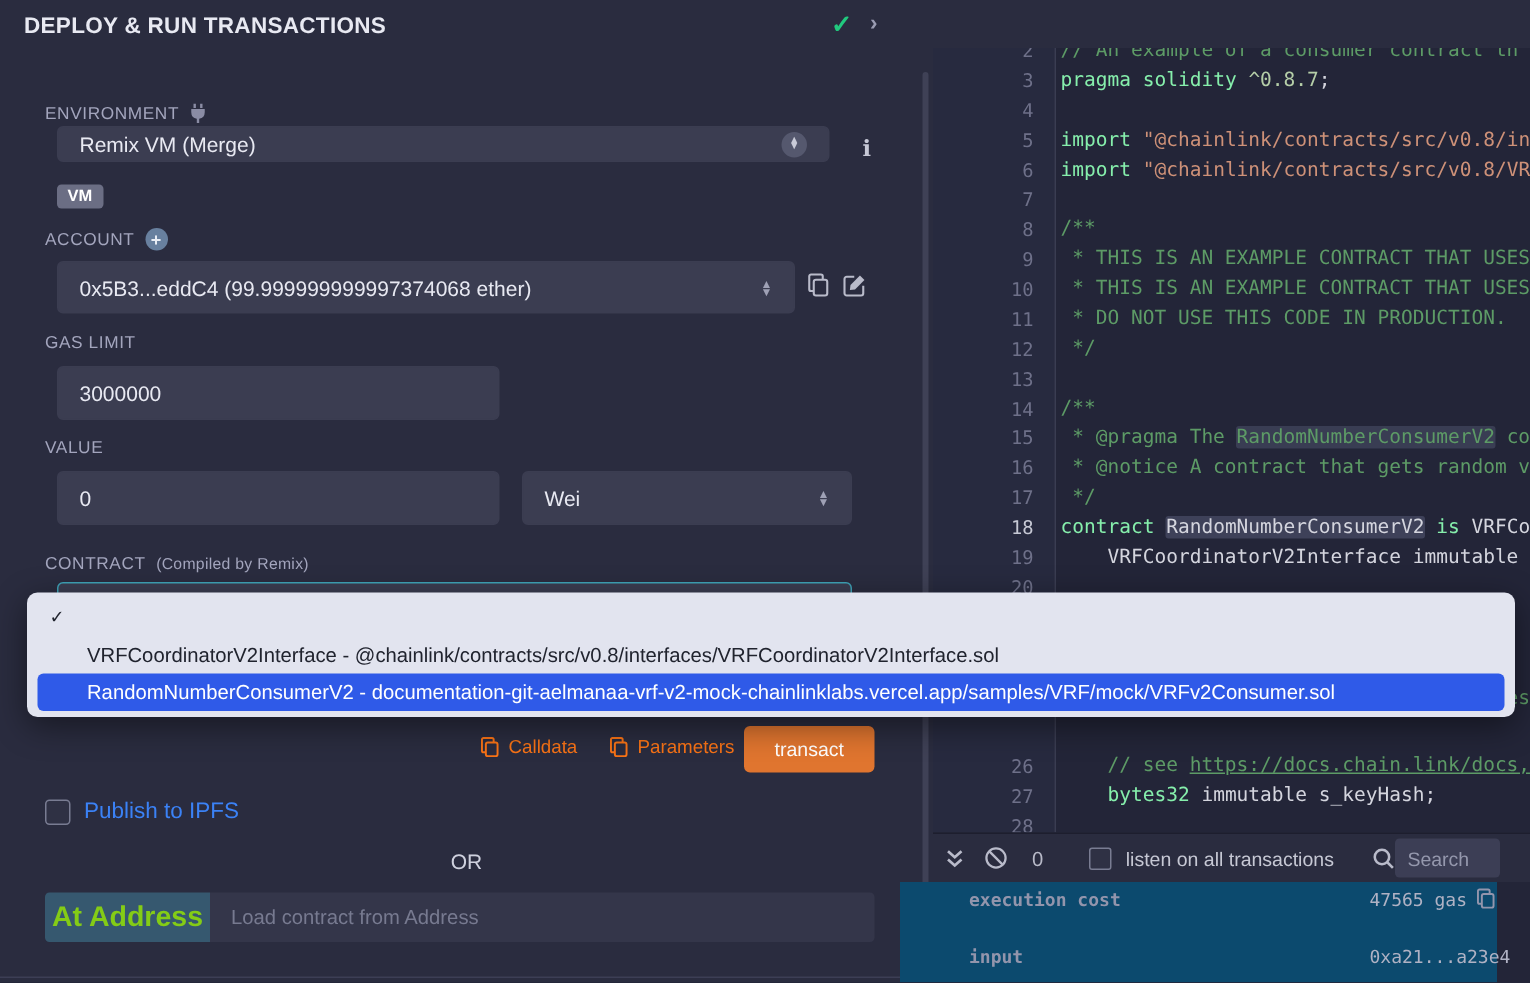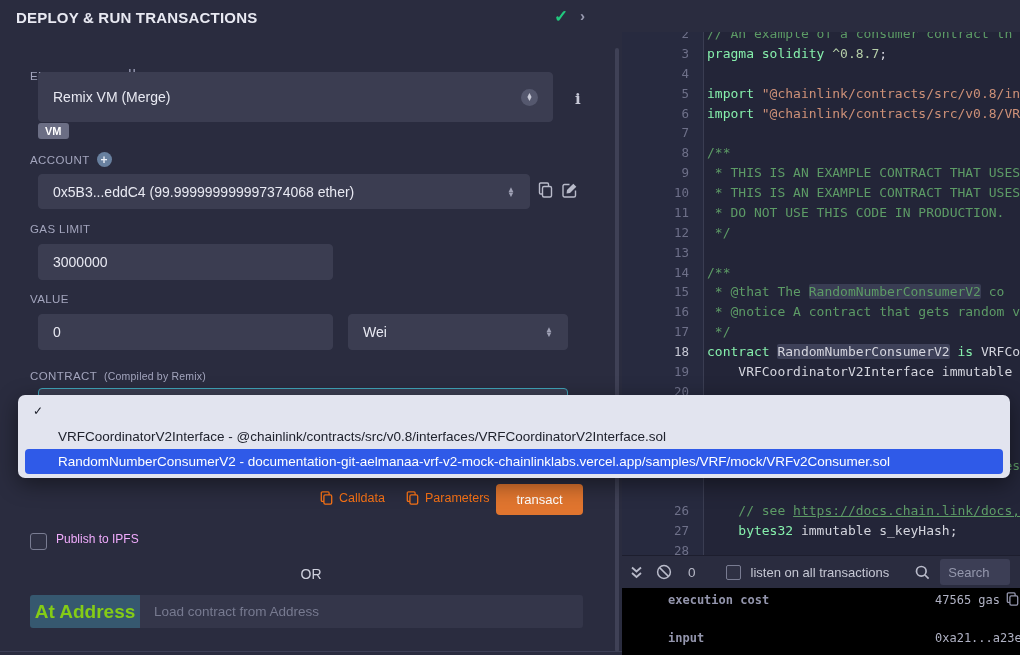--- a/index.html
+++ b/index.html
@@ -20,21 +20,21 @@
   .carets { margin-left:auto; display:flex; flex-direction:column; line-height:5px; color:#9fa1b5; font-size:8px; }
   .circle-carets { margin-left:auto; width:17px; height:17px; border-radius:50%; background:#55586e; display:flex; flex-direction:column; align-items:center; justify-content:center; line-height:4.5px; color:#c9cbd8; font-size:7px; }
   .badge-vm { left:38px; top:123px; background:#6b6e84; color:#fff; font-size:11px; font-weight:700; padding:2px 7px; border-radius:3px; }
   .icon-btn { color:#b9bbca; cursor:pointer; }
   .plus-circle { width:15px; height:15px; border-radius:50%; background:#68809f; color:#e9edf5; font-size:12px; font-weight:700; display:flex; align-items:center; justify-content:center; line-height:1; cursor:pointer; }
   .info-i { left:575px; top:90px; font-family:"DejaVu Serif", serif; font-weight:700; font-size:15px; color:#c6c8d6; cursor:pointer; }
   .contract-sel { border:1px solid #3fa3b8; }
   .transact-btn { left:496px; top:484px; width:87px; height:31px; background:#e0752f; border:none; border-radius:4px; color:#fff; font-size:13px; font-weight:400; cursor:pointer; font-family:"Liberation Sans",sans-serif; }
   .mini-action { display:flex; align-items:center; gap:6px; color:#f97316; font-size:12.5px; cursor:pointer; }
   .chk { width:17px; height:17px; background:#2f3144; border:1.5px solid #797c92; border-radius:3px; cursor:pointer; }
-  .ipfs-label { font-size:12px; color:#f0abfc; }
+  .ipfs-label { font-size:15px; color:#3b82f6; }
   .or-txt { left:0; top:566px; width:622px; text-align:center; color:#cfd1de; font-size:14px; }
   .ataddr-btn { left:30px; top:595px; width:110px; height:33px; background:#36586f; border:none; border-radius:3px 0 0 3px; color:#84cc16; font-size:19px; font-weight:700; cursor:pointer; font-family:"Liberation Sans",sans-serif; }
   .ataddr-inp { left:140px; top:595px; width:443px; height:33px; background:#34364a; border:none; border-radius:0 3px 3px 0; color:#e8e9f2; font-size:13.5px; padding:0 14px; font-family:"Liberation Sans",sans-serif; }
   .ataddr-inp::placeholder { color:#777a90; }
   .panel-divider { left:0; top:651px; width:622px; height:1px; background:#3c3e55; }
   .panel-scrollbar { left:615px; top:48px; width:4px; height:604px; background:#3f4156; border-radius:2px; cursor:grab; }
 
   
   #contract-dropdown { left:18px; top:395px; width:992px; height:83px; background:#e2e4ef; border-radius:7px; box-shadow:0 6px 22px rgba(0,0,0,.45); z-index:50; padding:4px 0; font-size:13.5px; color:#20232e; }
   .dd-opt { position:relative; height:25px; line-height:25px; padding:0 12px 0 40px; white-space:nowrap; overflow:hidden; cursor:pointer; }
@@ -57,21 +57,21 @@
   .tk-u { color:#5d9b66; text-decoration:underline; }
   .tk-hl { color:#d4d5de; background:rgba(99,105,135,.42); border-radius:2px; }
   .tk-chl { color:#5d9b66; background:rgba(99,105,135,.35); border-radius:2px; }
 
   
   #terminal-bar { left:622px; top:555px; width:398px; height:33px; background:#2a2c3f; border-top:1px solid #1d1e2e; display:flex; align-items:center; }
   #terminal-bar .t0 { color:#b8bac8; font-size:13.5px; }
   .term-chk { width:15px; height:15px; background:#2f3144; border:1.5px solid #797c92; border-radius:2px; cursor:pointer; }
   .search-box { background:#3c3e55; border-radius:3px; height:26px; width:70px; border:none; color:#c6c8d4; font-size:13px; padding:0 8px; font-family:"Liberation Sans",sans-serif; }
   .search-box::placeholder { color:#9598ad; }
-  #terminal-body { left:622px; top:588px; width:398px; height:67px; background:#000000; font-family:"DejaVu Sans Mono", monospace; font-size:12px; }
+  #terminal-body { left:600px; top:588px; width:398px; height:67px; background:#0c4a6e; font-family:"DejaVu Sans Mono", monospace; font-size:12px; }
   .trow-label { position:absolute; left:46px; font-weight:700; color:#9395ac; }
   .trow-value { position:absolute; left:313px; color:#b0b2c4; white-space:nowrap; }
   .trow-copy { position:absolute; left:384px; color:#9395ac; }
 
   svg { display:block; }
 </style>
 </head>
 <body>
 
 <div id="root">
@@ -83,21 +83,21 @@
     <div class="abs hdr-chevron">›</div>
 
     <div class="abs fld-label" style="left:30px; top:69px;">
       <span>ENVIRONMENT</span>
       <span style="color:#8a8ca4;">
         <svg width="12" height="13" viewBox="0 0 12 13" fill="currentColor">
             <path d="M3 0h1.6v3H3zM7.4 0H9v3H7.4zM1.5 3.6h9v2.2a4.5 4.5 0 0 1-3.7 4.4V13H5.2v-2.8A4.5 4.5 0 0 1 1.5 5.8z"></path>
           </svg>
       </span>
     </div>
-    <div class="abs sel" style="left:38px; top:72px; width:515px; height:50px;">
+    <div class="abs sel" style="left:38px; top:84px; width:515px; height:24px;">
       <span>Remix VM (Merge)</span>
       <span class="circle-carets">
           <span>▲</span>
           <span>▼</span>
         </span>
     </div>
     <div class="abs info-i">i</div>
     <div class="abs badge-vm">VM</div>
 
     <div class="abs fld-label" style="left:30px; top:152px;">
@@ -201,21 +201,21 @@
         <div class="code-row" style="top: 51.74px;"><span class="ln">5</span><span class="src"><span class="tk-k">import</span><span class="tk-p"> </span><span class="tk-s">"@chainlink/contracts/src/v0.8/in</span></span></div>
         <div class="code-row" style="top: 71.61px;"><span class="ln">6</span><span class="src"><span class="tk-k">import</span><span class="tk-p"> </span><span class="tk-s">"@chainlink/contracts/src/v0.8/VR</span></span></div>
         <div class="code-row" style="top: 91.48px;"><span class="ln">7</span><span class="src"></span></div>
         <div class="code-row" style="top: 111.35px;"><span class="ln">8</span><span class="src"><span class="tk-c">/**</span></span></div>
         <div class="code-row" style="top: 131.22px;"><span class="ln">9</span><span class="src"><span class="tk-c"> * THIS IS AN EXAMPLE CONTRACT THAT USES</span></span></div>
         <div class="code-row" style="top: 151.09px;"><span class="ln">10</span><span class="src"><span class="tk-c"> * THIS IS AN EXAMPLE CONTRACT THAT USES</span></span></div>
         <div class="code-row" style="top: 170.96px;"><span class="ln">11</span><span class="src"><span class="tk-c"> * DO NOT USE THIS CODE IN PRODUCTION.</span></span></div>
         <div class="code-row" style="top: 190.83px;"><span class="ln">12</span><span class="src"><span class="tk-c"> */</span></span></div>
         <div class="code-row" style="top: 210.7px;"><span class="ln">13</span><span class="src"></span></div>
         <div class="code-row" style="top: 230.57px;"><span class="ln">14</span><span class="src"><span class="tk-c">/**</span></span></div>
-        <div class="code-row" style="top: 250.44px;"><span class="ln">15</span><span class="src"><span class="tk-c"> * @that The </span><span class="tk-chl">RandomNumberConsumerV2</span><span class="tk-c"> co</span></span></div>
+        <div class="code-row" style="top: 250.44px;"><span class="ln">15</span><span class="src"><span class="tk-c"> * @pragma The </span><span class="tk-chl">RandomNumberConsumerV2</span><span class="tk-c"> co</span></span></div>
         <div class="code-row" style="top: 270.31px;"><span class="ln">16</span><span class="src"><span class="tk-c"> * @notice A contract that gets random v</span></span></div>
         <div class="code-row" style="top: 290.18px;"><span class="ln">17</span><span class="src"><span class="tk-c"> */</span></span></div>
         <div class="code-row cur" style="top: 310.05px;"><span class="ln">18</span><span class="src"><span class="tk-k">contract</span><span class="tk-p"> </span><span class="tk-hl">RandomNumberConsumerV2</span><span class="tk-p"> </span><span class="tk-k">is</span><span class="tk-p"> </span><span class="tk-p">VRFCo</span></span></div>
         <div class="code-row" style="top: 329.92px;"><span class="ln">19</span><span class="src"><span class="tk-p">    VRFCoordinatorV2Interface immutable</span></span></div>
         <div class="code-row" style="top: 349.79px;"><span class="ln">20</span><span class="src"></span></div>
         <div class="code-row" style="top: 369.66px;"><span class="ln">21</span><span class="src"></span></div>
         <div class="code-row" style="top: 389.53px;"><span class="ln">22</span><span class="src"></span></div>
         <div class="code-row" style="top: 409.4px;"><span class="ln">23</span><span class="src"></span></div>
         <div class="code-row" style="top: 429.27px;"><span class="ln">24</span><span class="src"></span></div>
         <div class="code-row" style="top: 424px;"><span class="ln">25</span><span class="src"><span class="tk-c">    // For a list of available gas lanes</span></span></div>
@@ -240,21 +240,21 @@
     </span>
     <span class="t0" style="margin-left:16px;">0</span>
     <span class="term-chk" style="margin-left:30px;"></span>
     <span class="t0" style="margin-left:10px; font-size:13px; color:#c6c8d4;">listen on all transactions</span>
     <span style="margin-left:26px;" class="icon-btn">
       <svg width="15" height="15" viewBox="0 0 15 15" fill="none" stroke="currentColor" stroke-width="1.7">
           <circle cx="6.3" cy="6.3" r="4.8"></circle>
           <path d="M10 10l3.6 3.6"></path>
         </svg>
     </span>
-    <input class="search-box" style="margin-left: 10px;" placeholder="Search">
+    <input class="search-box" style="" placeholder="Search">
   </div>
 
   <div id="terminal-body" class="abs">
       <span class="trow-label" style="top: 5px;">execution cost</span>
       <span class="trow-value" style="top: 5px;">47565 gas</span>
       <span class="trow-copy" style="top: 4px;">
         <svg width="13" height="14" viewBox="0 0 15 16" fill="none" stroke="currentColor" stroke-width="1.5">
           <rect x="4.5" y="4.5" width="9" height="10.5" rx="1.5"></rect>
           <path d="M10.5 4.5V2.2A1.2 1.2 0 0 0 9.3 1H2.7A1.2 1.2 0 0 0 1.5 2.2v8.6a1.2 1.2 0 0 0 1.2 1.2h1.8"></path>
         </svg>

